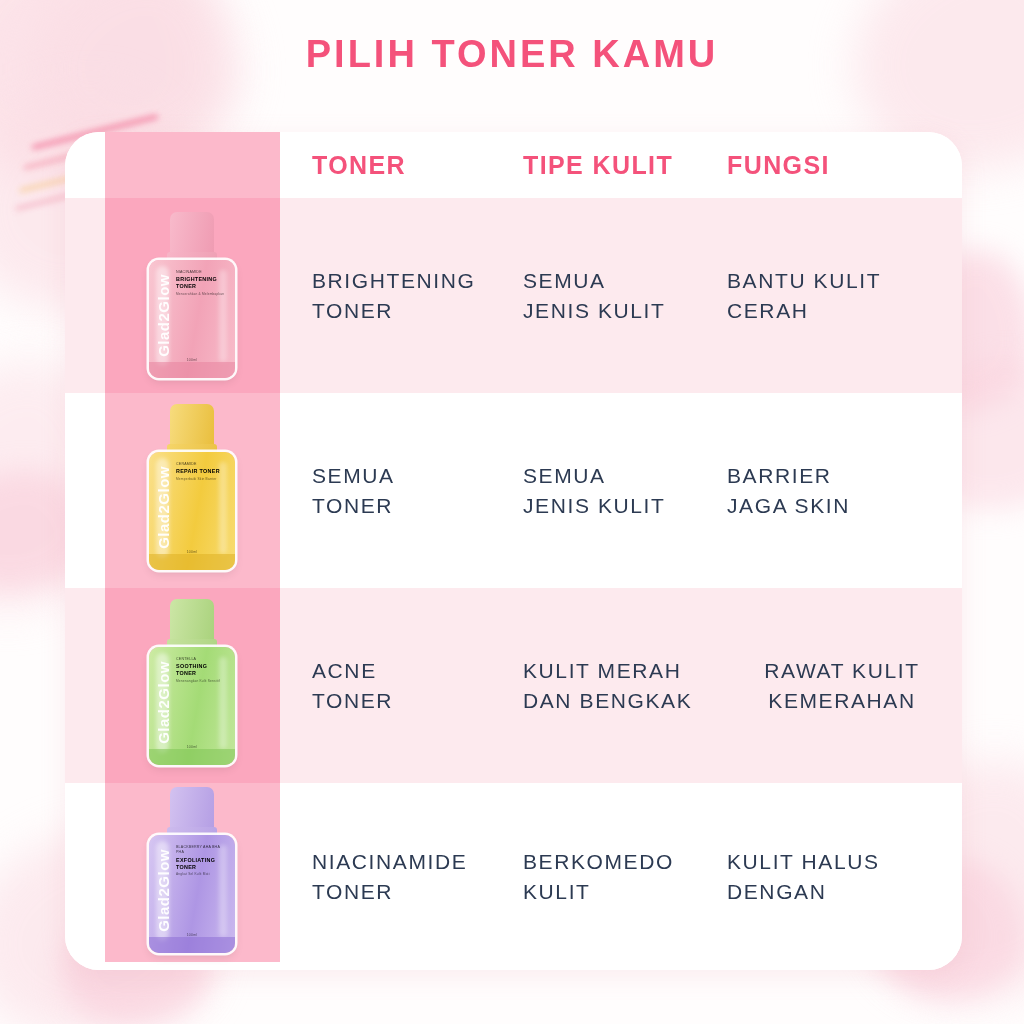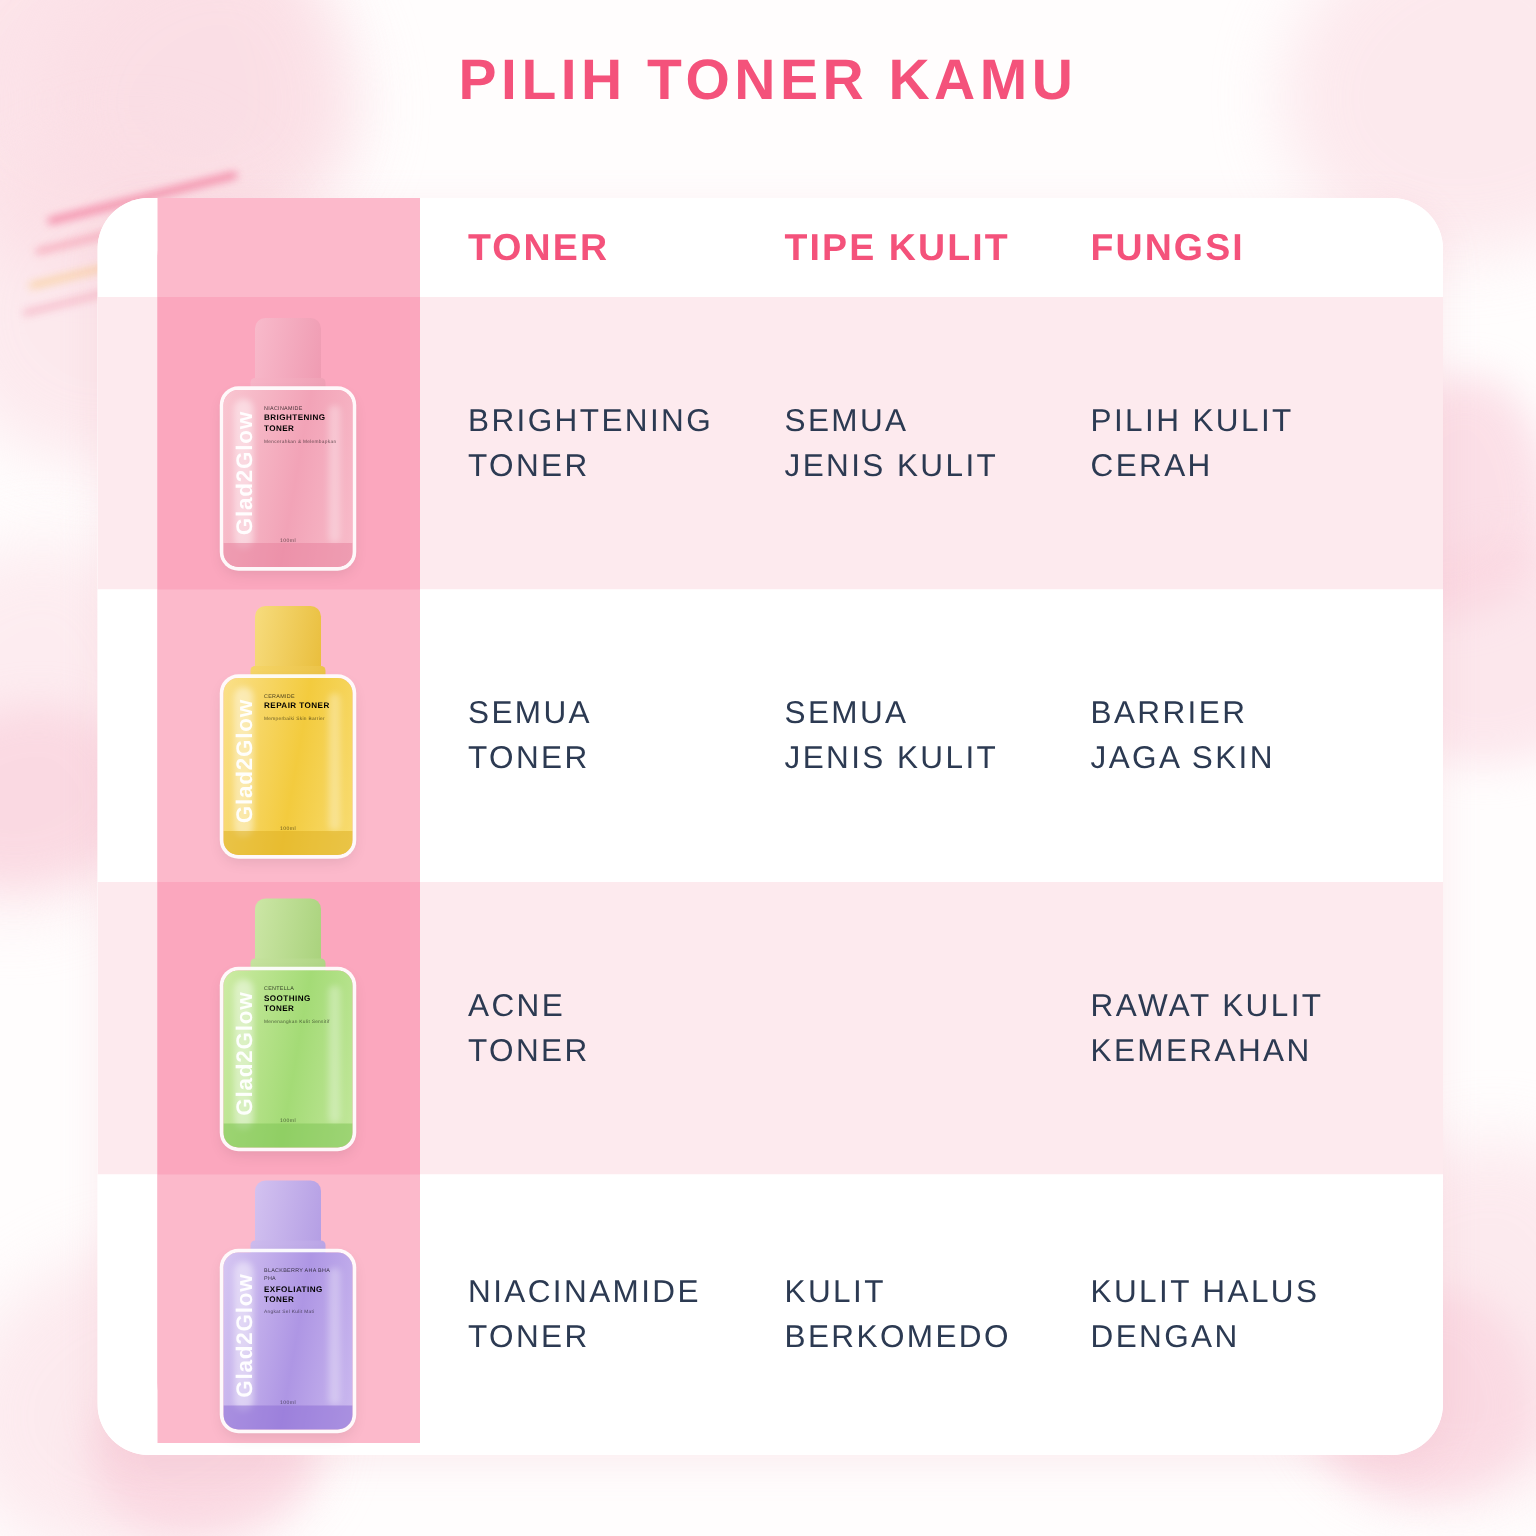--- a/index.html
+++ b/index.html
@@ -151,21 +151,21 @@
   </div>
   <div class="cell col-toner" style="top:66px;height:195px;">
     <div>BRIGHTENING</div>
     <div>TONER</div>
   </div>
   <div class="cell col-tipe" style="top:66px;height:195px;">
     <div>SEMUA</div>
     <div>JENIS KULIT</div>
   </div>
   <div class="cell col-fungsi" style="top:66px;height:195px;">
-    <div>PILIH KULIT</div>
+    <div>BANTU KULIT</div>
     <div>CERAH</div>
   </div>
 
   <div class="bottle" style="left:84px;top:272px;">
     <div class="cap" style="background:linear-gradient(100deg,#F7DC7E,#E9BE3C);"></div>
     <div class="neck" style="background:linear-gradient(100deg,#F5D569,#EBC246);"></div>
     <div class="body" style="background:linear-gradient(100deg,#FAE08A,#F3CB3E 55%,#F8DC72);">
       <div class="shine"></div>
       <div class="shine2"></div>
       <div class="fluid" style="background:#DFB024;"></div>
@@ -204,21 +204,25 @@
         <div class="name">SOOTHING TONER</div>
         <div class="tiny2">Menenangkan Kulit Sensitif</div>
       </div>
       <div class="vol">100ml</div>
     </div>
   </div>
   <div class="cell col-toner" style="top:456px;height:195px;">
     <div>ACNE</div>
     <div>TONER</div>
   </div>
-  <div class="cell col-fungsi" style="top:456px;height:195px;">
+  <div class="cell col-tipe" style="top:456px;height:195px;">
+    <div>KULIT MERAH</div>
+    <div>DAN BENGKAK</div>
+  </div>
+  <div class="cell col-fungsi" style="top:456px;height:195px;text-align:center;">
     <div>RAWAT KULIT</div>
     <div>KEMERAHAN</div>
   </div>
 
   <div class="bottle" style="left:84px;top:655px;">
     <div class="cap" style="background:linear-gradient(100deg,#D3C2F0,#B49EE4);"></div>
     <div class="neck" style="background:linear-gradient(100deg,#CDBBED,#B9A4E6);"></div>
     <div class="body" style="background:linear-gradient(100deg,#D6C6F2,#AE96E4 55%,#CBB9EF);">
       <div class="shine"></div>
       <div class="shine2"></div>
@@ -230,21 +234,21 @@
         <div class="tiny2">Angkat Sel Kulit Mati</div>
       </div>
       <div class="vol">100ml</div>
     </div>
   </div>
   <div class="cell col-toner" style="top:651px;height:187px;">
     <div>NIACINAMIDE</div>
     <div>TONER</div>
   </div>
   <div class="cell col-tipe" style="top:651px;height:187px;">
+    <div>BERKOMEDO</div>
     <div>KULIT</div>
-    <div>BERKOMEDO</div>
   </div>
   <div class="cell col-fungsi" style="top:651px;height:187px;">
     <div>KULIT HALUS</div>
     <div>DENGAN</div>
   </div>
 
 </div>
 
 </body></html>

